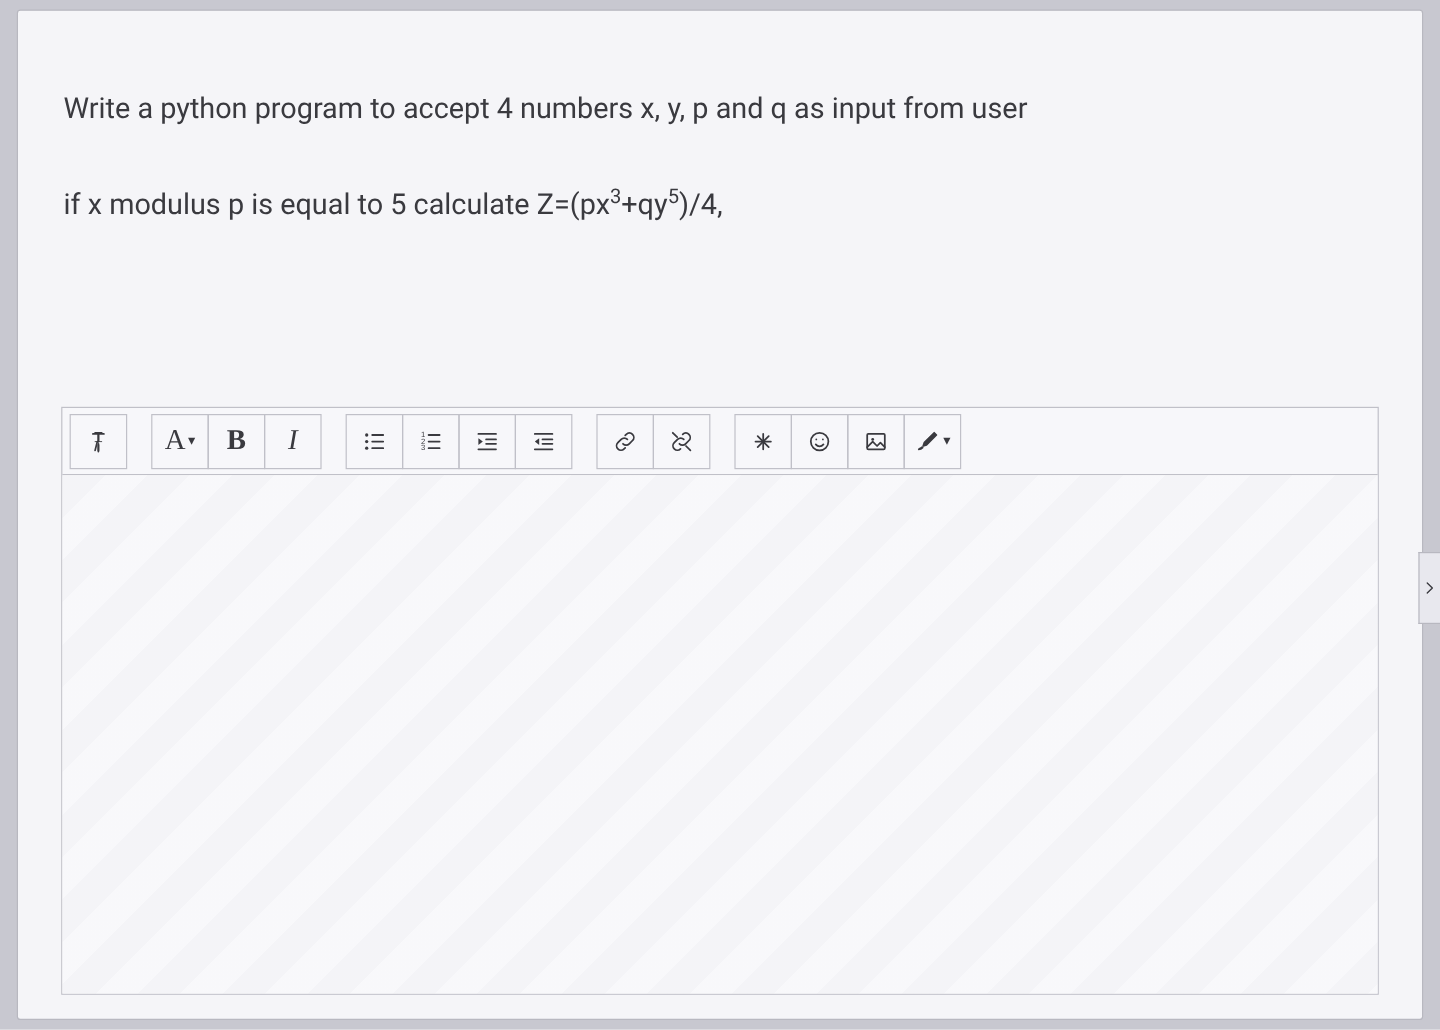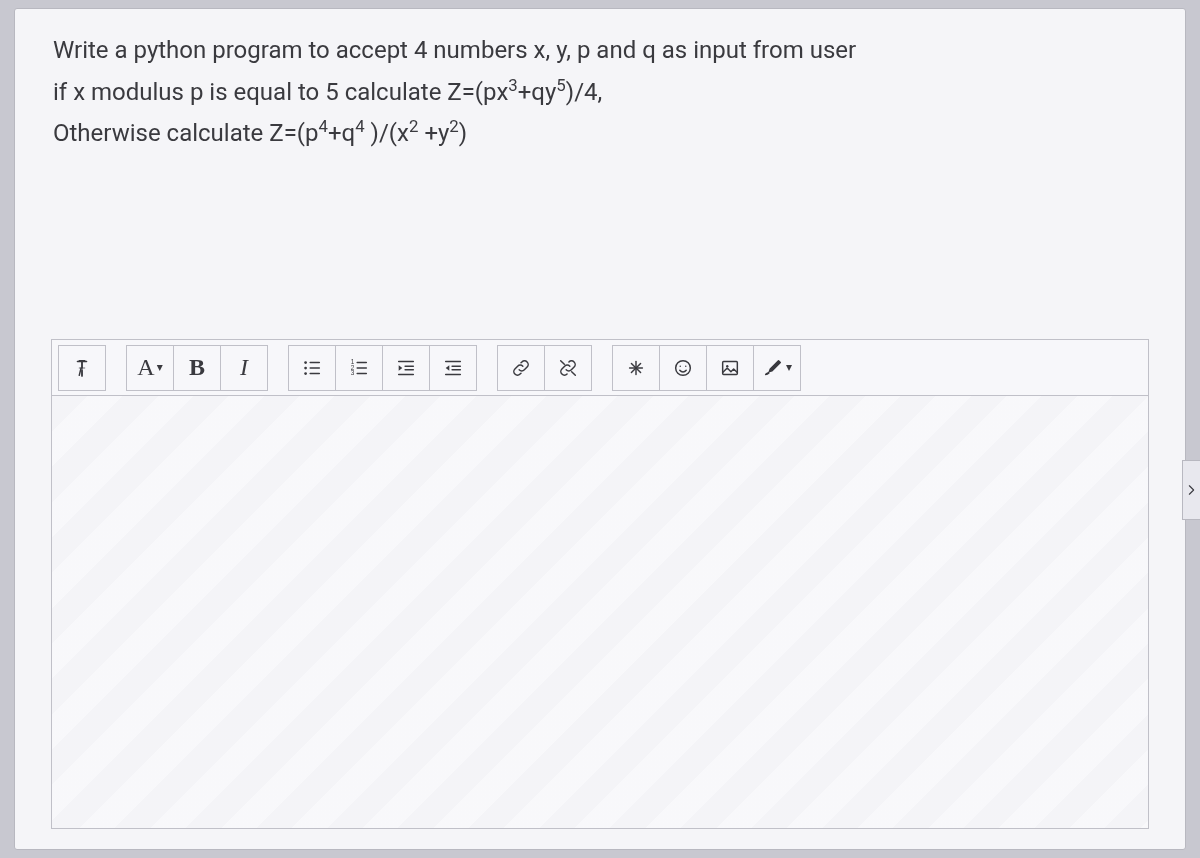--- a/index.html
+++ b/index.html
@@ -27,20 +27,21 @@
     }
     .question-area {
       padding: 22px 38px 20px 38px;
       color: #3a3a3f;
       font-size: 24px;
       line-height: 1.65;
       height: 330px;
     }
     .question-area p {
       margin-bottom: 2px;
+      margin-top: 40px;
     }
     sup {
       font-size: 0.7em;
       vertical-align: super;
       line-height: 0;
     }
     .editor-wrap {
       padding: 0 36px 20px 36px;
       flex: 1;
       display: flex;
@@ -141,23 +142,20 @@
   </style>
 </head>
 <body>
 
 <div class="panel">
 
   <div class="question-area">
     <p>Write a python program to accept 4 numbers x, y, p and q as input from user</p>
     <p>
       <span>if x modulus p is equal to 5 calculate Z=(px</span><sup>3</sup><span>+qy</span><sup>5</sup><span>)/4,</span>
-    </p>
-    <p>
-      <span>Otherwise calculate Z=(p</span><sup>4</sup><span>+q</span><sup>4</sup><span> )/(x</span><sup>2</sup><span> +y</span><sup>2</sup><span>)</span>
     </p>
   </div>
 
   <div class="editor-wrap">
     <div class="editor">
       <div class="toolbar">
 
         <div class="tb-group">
           <button class="tb-btn bordered first-bordered">
             <svg class="icon-svg" viewBox="0 0 24 24">

